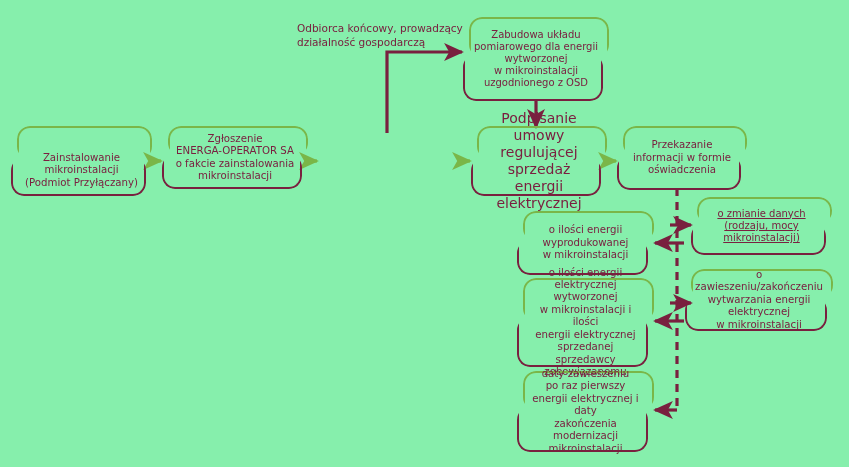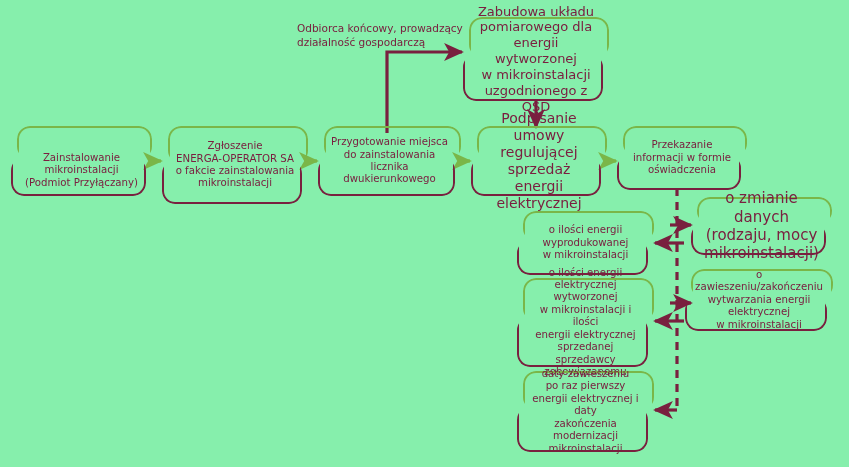--- a/index.html
+++ b/index.html
@@ -132,47 +132,42 @@
 
   <div class="caption" style="left:297px; top:21px; width:190px; font-size:10.5px;">Odbiorca końcowy, prowadzący
 działalność gospodarczą</div>
 
   <div class="node" style="left:14px; top:129px; width:135px; height:64px; font-size:10.2px;align-items:flex-end;">
     <span class="nodeText">Zainstalowanie
 mikroinstalacji
 (Podmiot Przyłączany)</span>
   </div>
 
-  <div class="node" style="left:165px; top:129px; width:140px; height:72px; font-size:10.2px;">
+  <div class="node" style="left:165px; top:129px; width:140px; height:57px; font-size:10.2px;">
     <span class="nodeText">Zgłoszenie
 ENERGA-OPERATOR SA
 o fakcie zainstalowania
 mikroinstalacji</span>
   </div>
 
-  <div class="node" style="left:321px; top:129px; width:137px; height:64px; font-size:10.2px;">
-    <span class="nodeText">Przygotowanie miejsca
-do zainstalowania
-licznika dwukierunkowego</span>
-  </div>
 
   <div class="node" style="left:474px; top:129px; width:130px; height:64px; font-size:14px;">
     <span class="nodeText">Podpisanie umowy
 regulującej sprzedaż
 energii
 elektrycznej</span>
   </div>
 
   <div class="node" style="left:620px; top:129px; width:124px; height:58px; font-size:10.2px;">
     <span class="nodeText">Przekazanie
 informacji w formie
 oświadczenia</span>
   </div>
 
-  <div class="node" style="left:466px; top:20px; width:140px; height:78px; font-size:13px;">
+  <div class="node" style="left:466px; top:20px; width:140px; height:78px; font-size:10px;">
     <span class="nodeText">Zabudowa układu
 pomiarowego dla energii
 wytworzonej
 w mikroinstalacji
 uzgodnionego z OSD</span>
   </div>
 
   <div class="node" style="left:520px; top:214px; width:131px; height:58px; font-size:10.2px;">
     <span class="nodeText">o ilości energii
 wyprodukowanej
@@ -189,21 +184,21 @@
   </div>
 
   <div class="node" style="left:520px; top:374px; width:131px; height:75px; font-size:10.2px;">
     <span class="nodeText">daty zawieszeniu
 po raz pierwszy
 energii elektrycznej i daty
 zakończenia modernizacji
 mikroinstalacji</span>
   </div>
 
-  <div class="node" style="left:694px; top:200px; width:135px; height:52px; font-size:15px;">
+  <div class="node" style="left:694px; top:200px; width:135px; height:52px; font-size:10px;text-decoration:underline;">
     <span class="nodeText">o zmianie danych
 (rodzaju, mocy
 mikroinstalacji)</span>
   </div>
 
   <div class="node" style="left:688px; top:272px; width:142px; height:56px; font-size:10.2px;">
     <span class="nodeText">o zawieszeniu/zakończeniu
 wytwarzania energii
 elektrycznej
 w mikroinstalacji</span>

